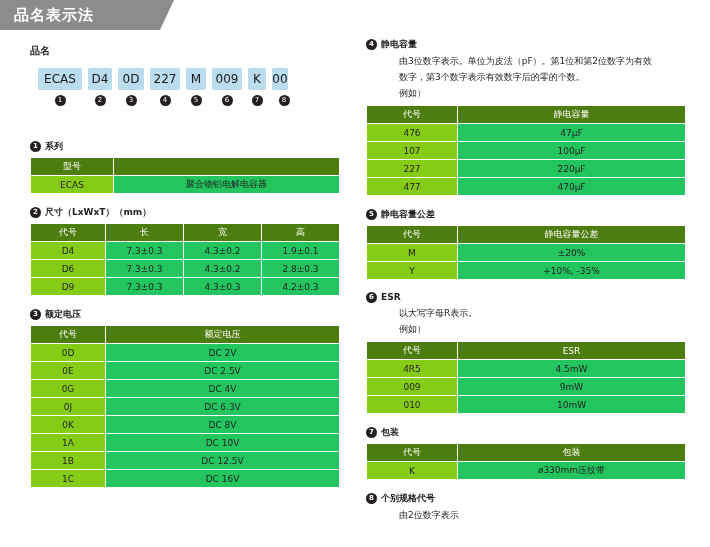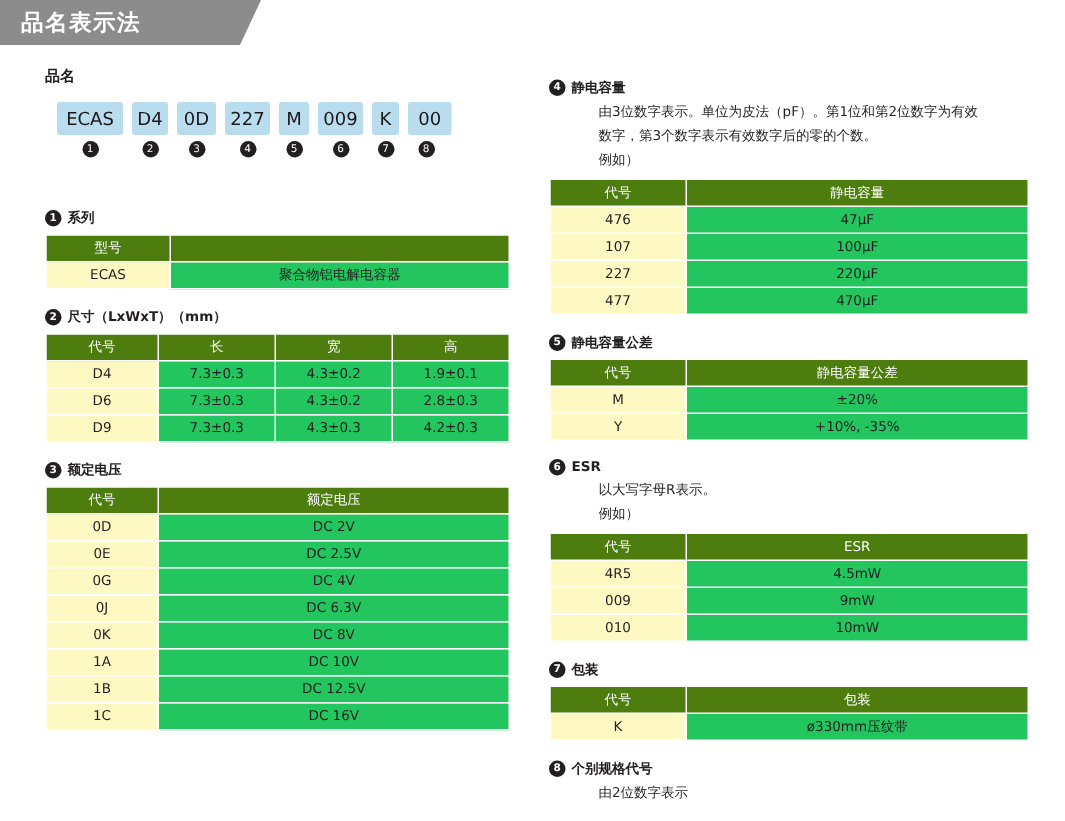--- a/index.html
+++ b/index.html
@@ -24,21 +24,21 @@
   .header-bg:after{
     content:"";position:absolute;right:-14px;top:0;
     width:0;height:0;border-top:30px solid #8c8c8c;border-right:14px solid transparent;
   }
   .header-title{
     position:absolute;left:14px;top:6px;
     color:#ffffff;font-size:15px;font-weight:bold;letter-spacing:1px;
   }
   
   .col-left{position:absolute;left:30px;top:44px;width:310px;}
-  .col-right{position:absolute;left:366px;top:52px;width:320px;}
+  .col-right{position:absolute;left:366px;top:38px;width:320px;}
 
   .section-label{font-size:10px;font-weight:bold;color:#231f20;margin:0 0 6px 0;}
   .sec-head{font-size:9px;font-weight:bold;color:#231f20;margin:0 0 4px 0;}
   .para{font-size:9px;line-height:1.45;color:#231f20;margin:0 0 3px 0;padding-left:33px;}
 
   
   .code-row{display:flex;align-items:flex-end;gap:6px;margin:10px 0 2px 8px;}
   .code-cell{
     background:#b9dcef;
     color:#1a1a1a;
@@ -76,21 +76,21 @@
     border:1px solid #ffffff;
     text-align:center;
   }
   table.t td{
     font-size:9px;
     height:15px;
     border:1px solid #ffffff;
     text-align:center;
     color:#231f20;
   }
-  table.t td.code{background:#fef9c3;}
+  table.t td.code{background:#84cc16;}
   table.t td.val{background:#22c55e;}
 </style>
 </head>
 <body>
 
 <div class="header">
   <div class="header-bg"></div>
   <div class="header-title">品名表示法</div>
 </div>
 
@@ -99,21 +99,21 @@
   <div class="section-label">品名</div>
 
   <div class="code-row">
     <div class="code-cell" style="width:44px">ECAS</div>
     <div class="code-cell" style="width:24px">D4</div>
     <div class="code-cell" style="width:26px">0D</div>
     <div class="code-cell" style="width:30px">227</div>
     <div class="code-cell" style="width:20px">M</div>
     <div class="code-cell" style="width:30px">009</div>
     <div class="code-cell" style="width:18px">K</div>
-    <div class="code-cell" style="width:29px">00</div>
+    <div class="code-cell" style="width:16px">00</div>
   </div>
 
   <div class="marker-row">
     <div class="marker" style="width:44px"><span class="circnum">1</span></div>
     <div class="marker" style="width:24px"><span class="circnum">2</span></div>
     <div class="marker" style="width:26px"><span class="circnum">3</span></div>
     <div class="marker" style="width:30px"><span class="circnum">4</span></div>
     <div class="marker" style="width:20px"><span class="circnum">5</span></div>
     <div class="marker" style="width:30px"><span class="circnum">6</span></div>
     <div class="marker" style="width:18px"><span class="circnum">7</span></div>

